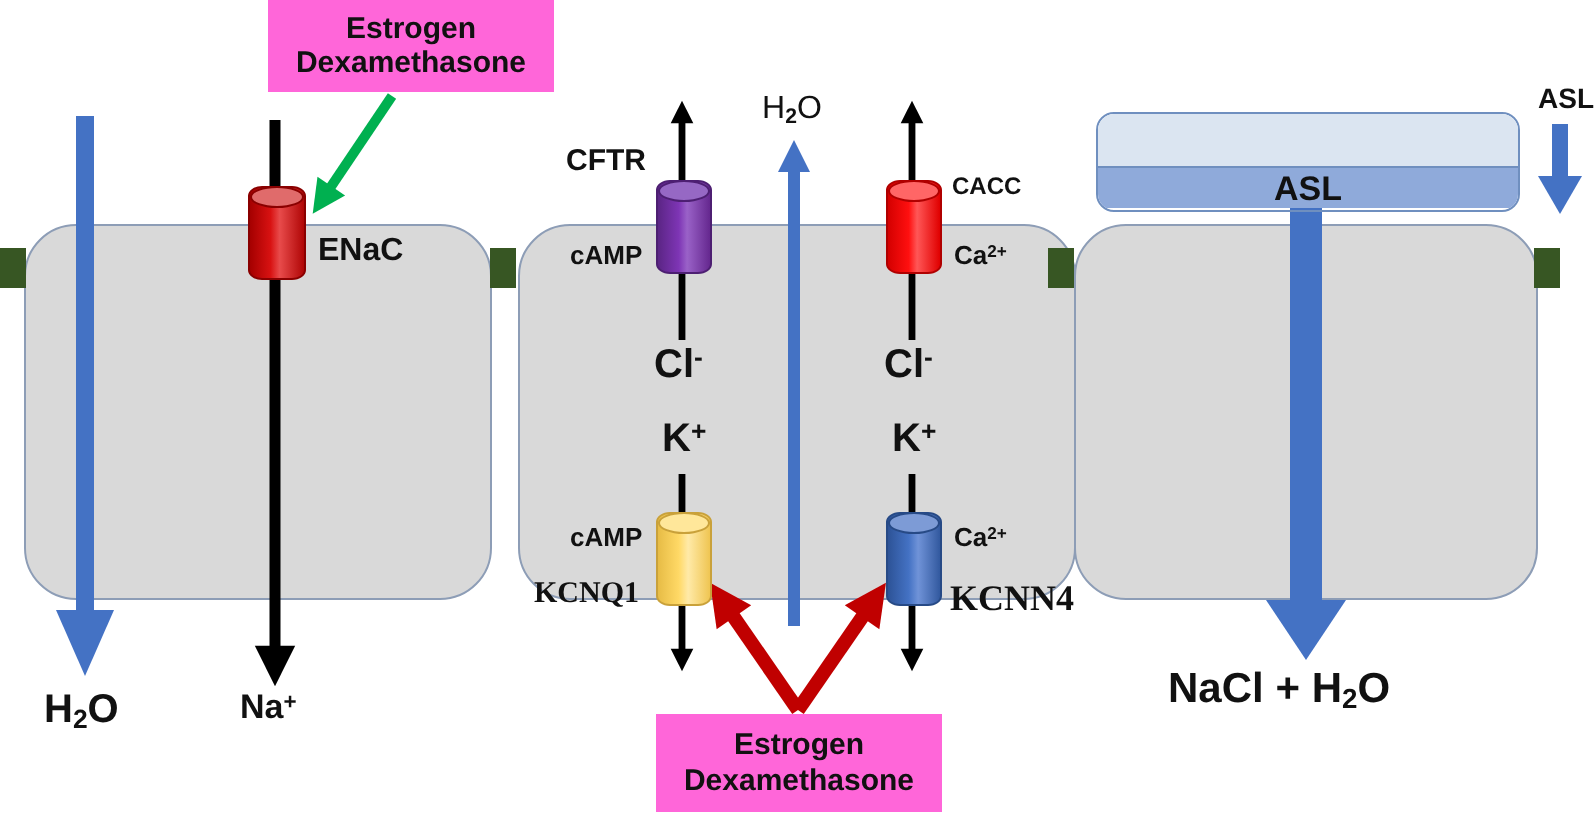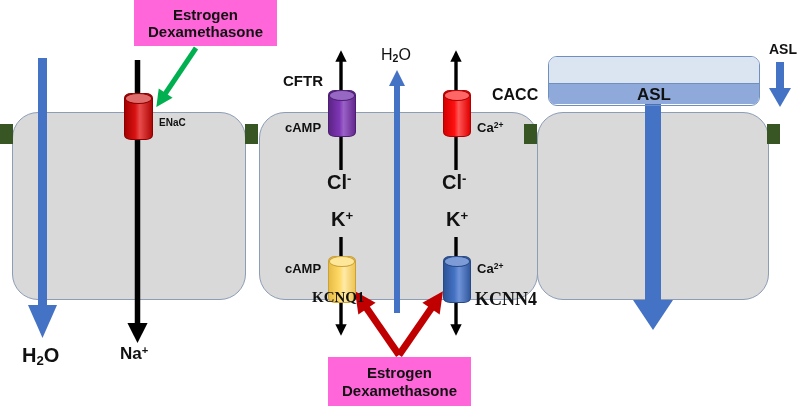--- a/index.html
+++ b/index.html
@@ -157,36 +157,36 @@
     <span>Estrogen</span>
     <span>Dexamethasone</span>
   </div>
 
   <div class="pink" style="left:328px;top:357px;width:143px;height:49px;font-size:15px;">
     <span>Estrogen</span>
     <span>Dexamethasone</span>
   </div>
 
 
-  <div class="lbl" style="left:159px;top:118px;font-size:10px;text-align:center;">ENaC</div>
+  <div class="lbl" style="left:159px;top:118px;font-size:16px;text-align:center;">ENaC</div>
 
   <div class="lbl" style="left:22px;top:345px;font-size:20px;">
     <span>H</span><sub>2</sub><span>O</span>
   </div>
 
   <div class="lbl" style="left:120px;top:345px;font-size:17px;">
     <span>Na</span><sup>+</sup>
   </div>
 
   <div class="lbl" style="left:381px;top:47px;font-size:16px;font-weight:normal;">
     <span>H</span><sub>2</sub><span>O</span>
   </div>
 
   <div class="lbl" style="left:283px;top:73px;font-size:15px;">CFTR</div>
-  <div class="lbl" style="left:492px;top:87px;font-size:16px;">CACC</div>
+  <div class="lbl" style="left:476px;top:87px;font-size:12px;">CACC</div>
 
   <div class="lbl" style="left:285px;top:121px;font-size:13px;">cAMP</div>
   <div class="lbl" style="left:477px;top:121px;font-size:13px;">
     <span>Ca</span><sup>2+</sup>
   </div>
 
   <div class="lbl" style="left:327px;top:172px;font-size:20px;">
     <span>Cl</span><sup>-</sup>
   </div>
   <div class="lbl" style="left:442px;top:172px;font-size:20px;">
@@ -198,19 +198,24 @@
   </div>
   <div class="lbl" style="left:446px;top:209px;font-size:20px;">
     <span>K</span><sup>+</sup>
   </div>
 
   <div class="lbl" style="left:285px;top:262px;font-size:13px;">cAMP</div>
   <div class="lbl" style="left:477px;top:262px;font-size:13px;">
     <span>Ca</span><sup>2+</sup>
   </div>
 
-  <div class="lbl serif" style="left:267px;top:290px;font-size:15px;margin-left:45px;">KCNQ1</div>
+  <div class="lbl serif" style="left:267px;top:290px;font-size:15px;">KCNQ1</div>
   <div class="lbl serif" style="left:475px;top:290px;font-size:18px;">KCNN4</div>
 
   <div class="lbl" style="left:769px;top:42px;font-size:14px;">ASL</div>
 
+  <div class="lbl" style="left:584px;top:334px;font-size:21px;">
+    <span>NaCl</span>
+    <span>+</span>
+    <span>H</span><sub>2</sub><span>O</span>
+  </div>
 
 </div>
 
 </body></html>

